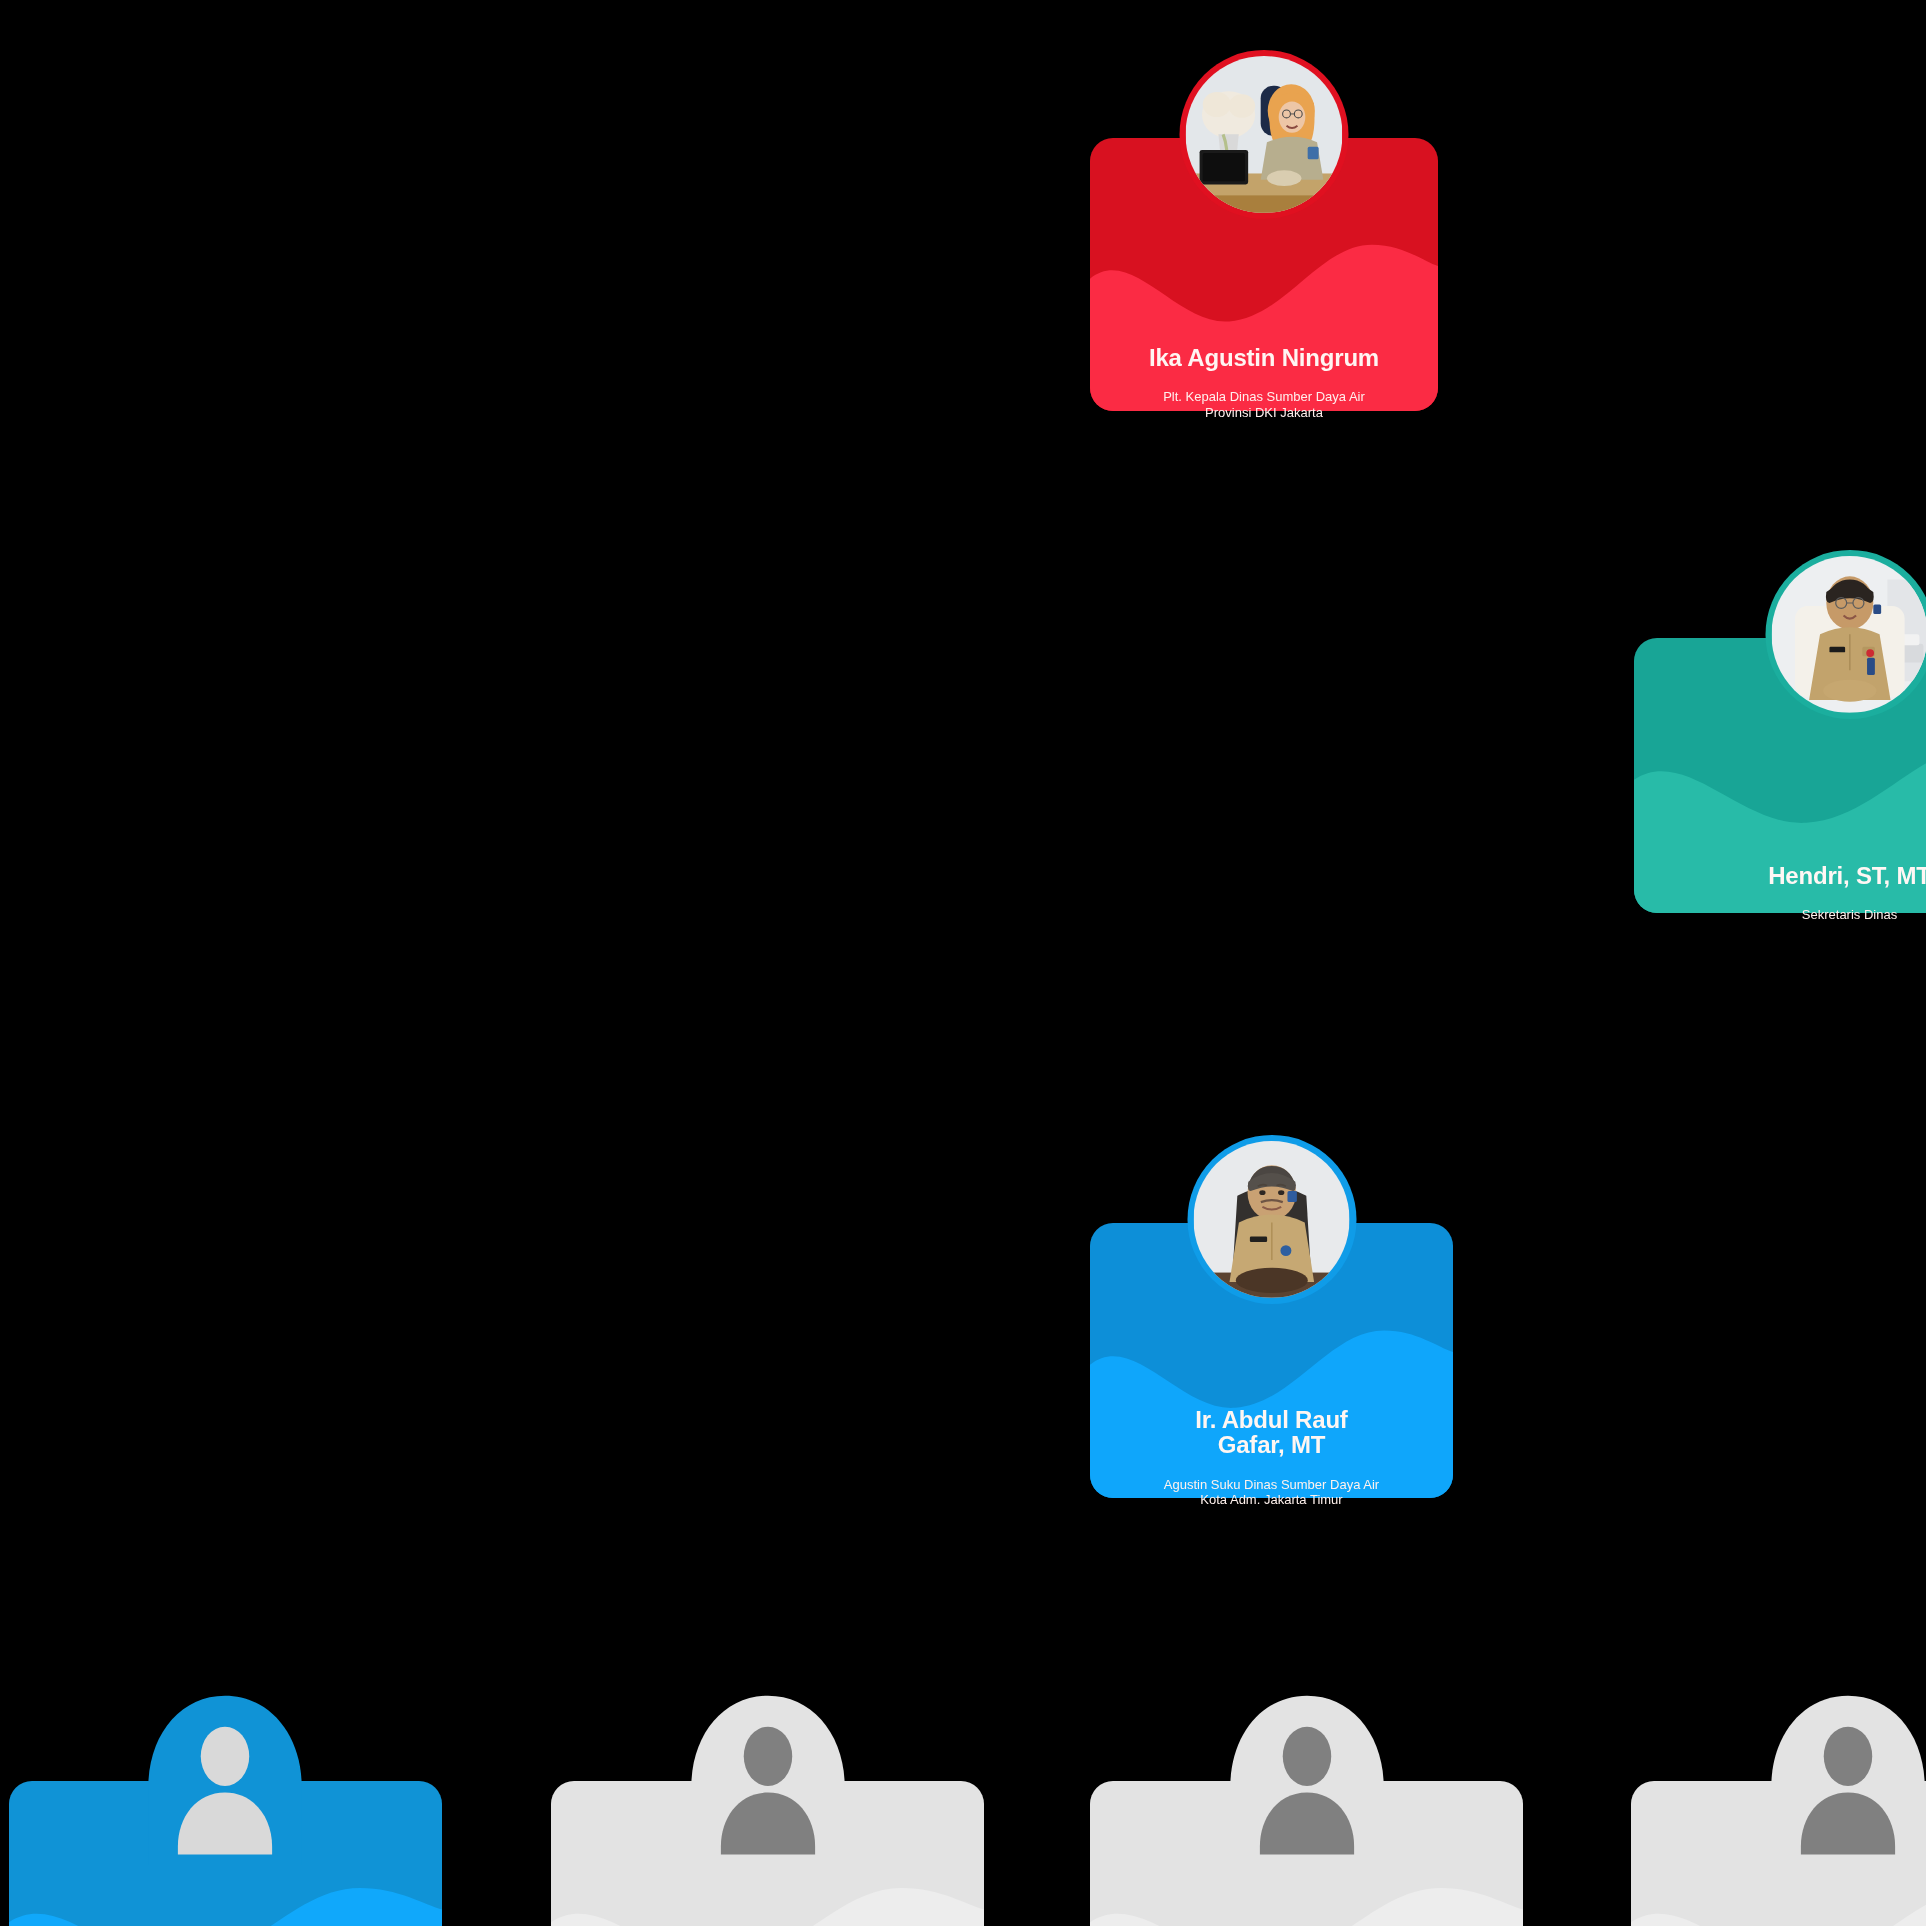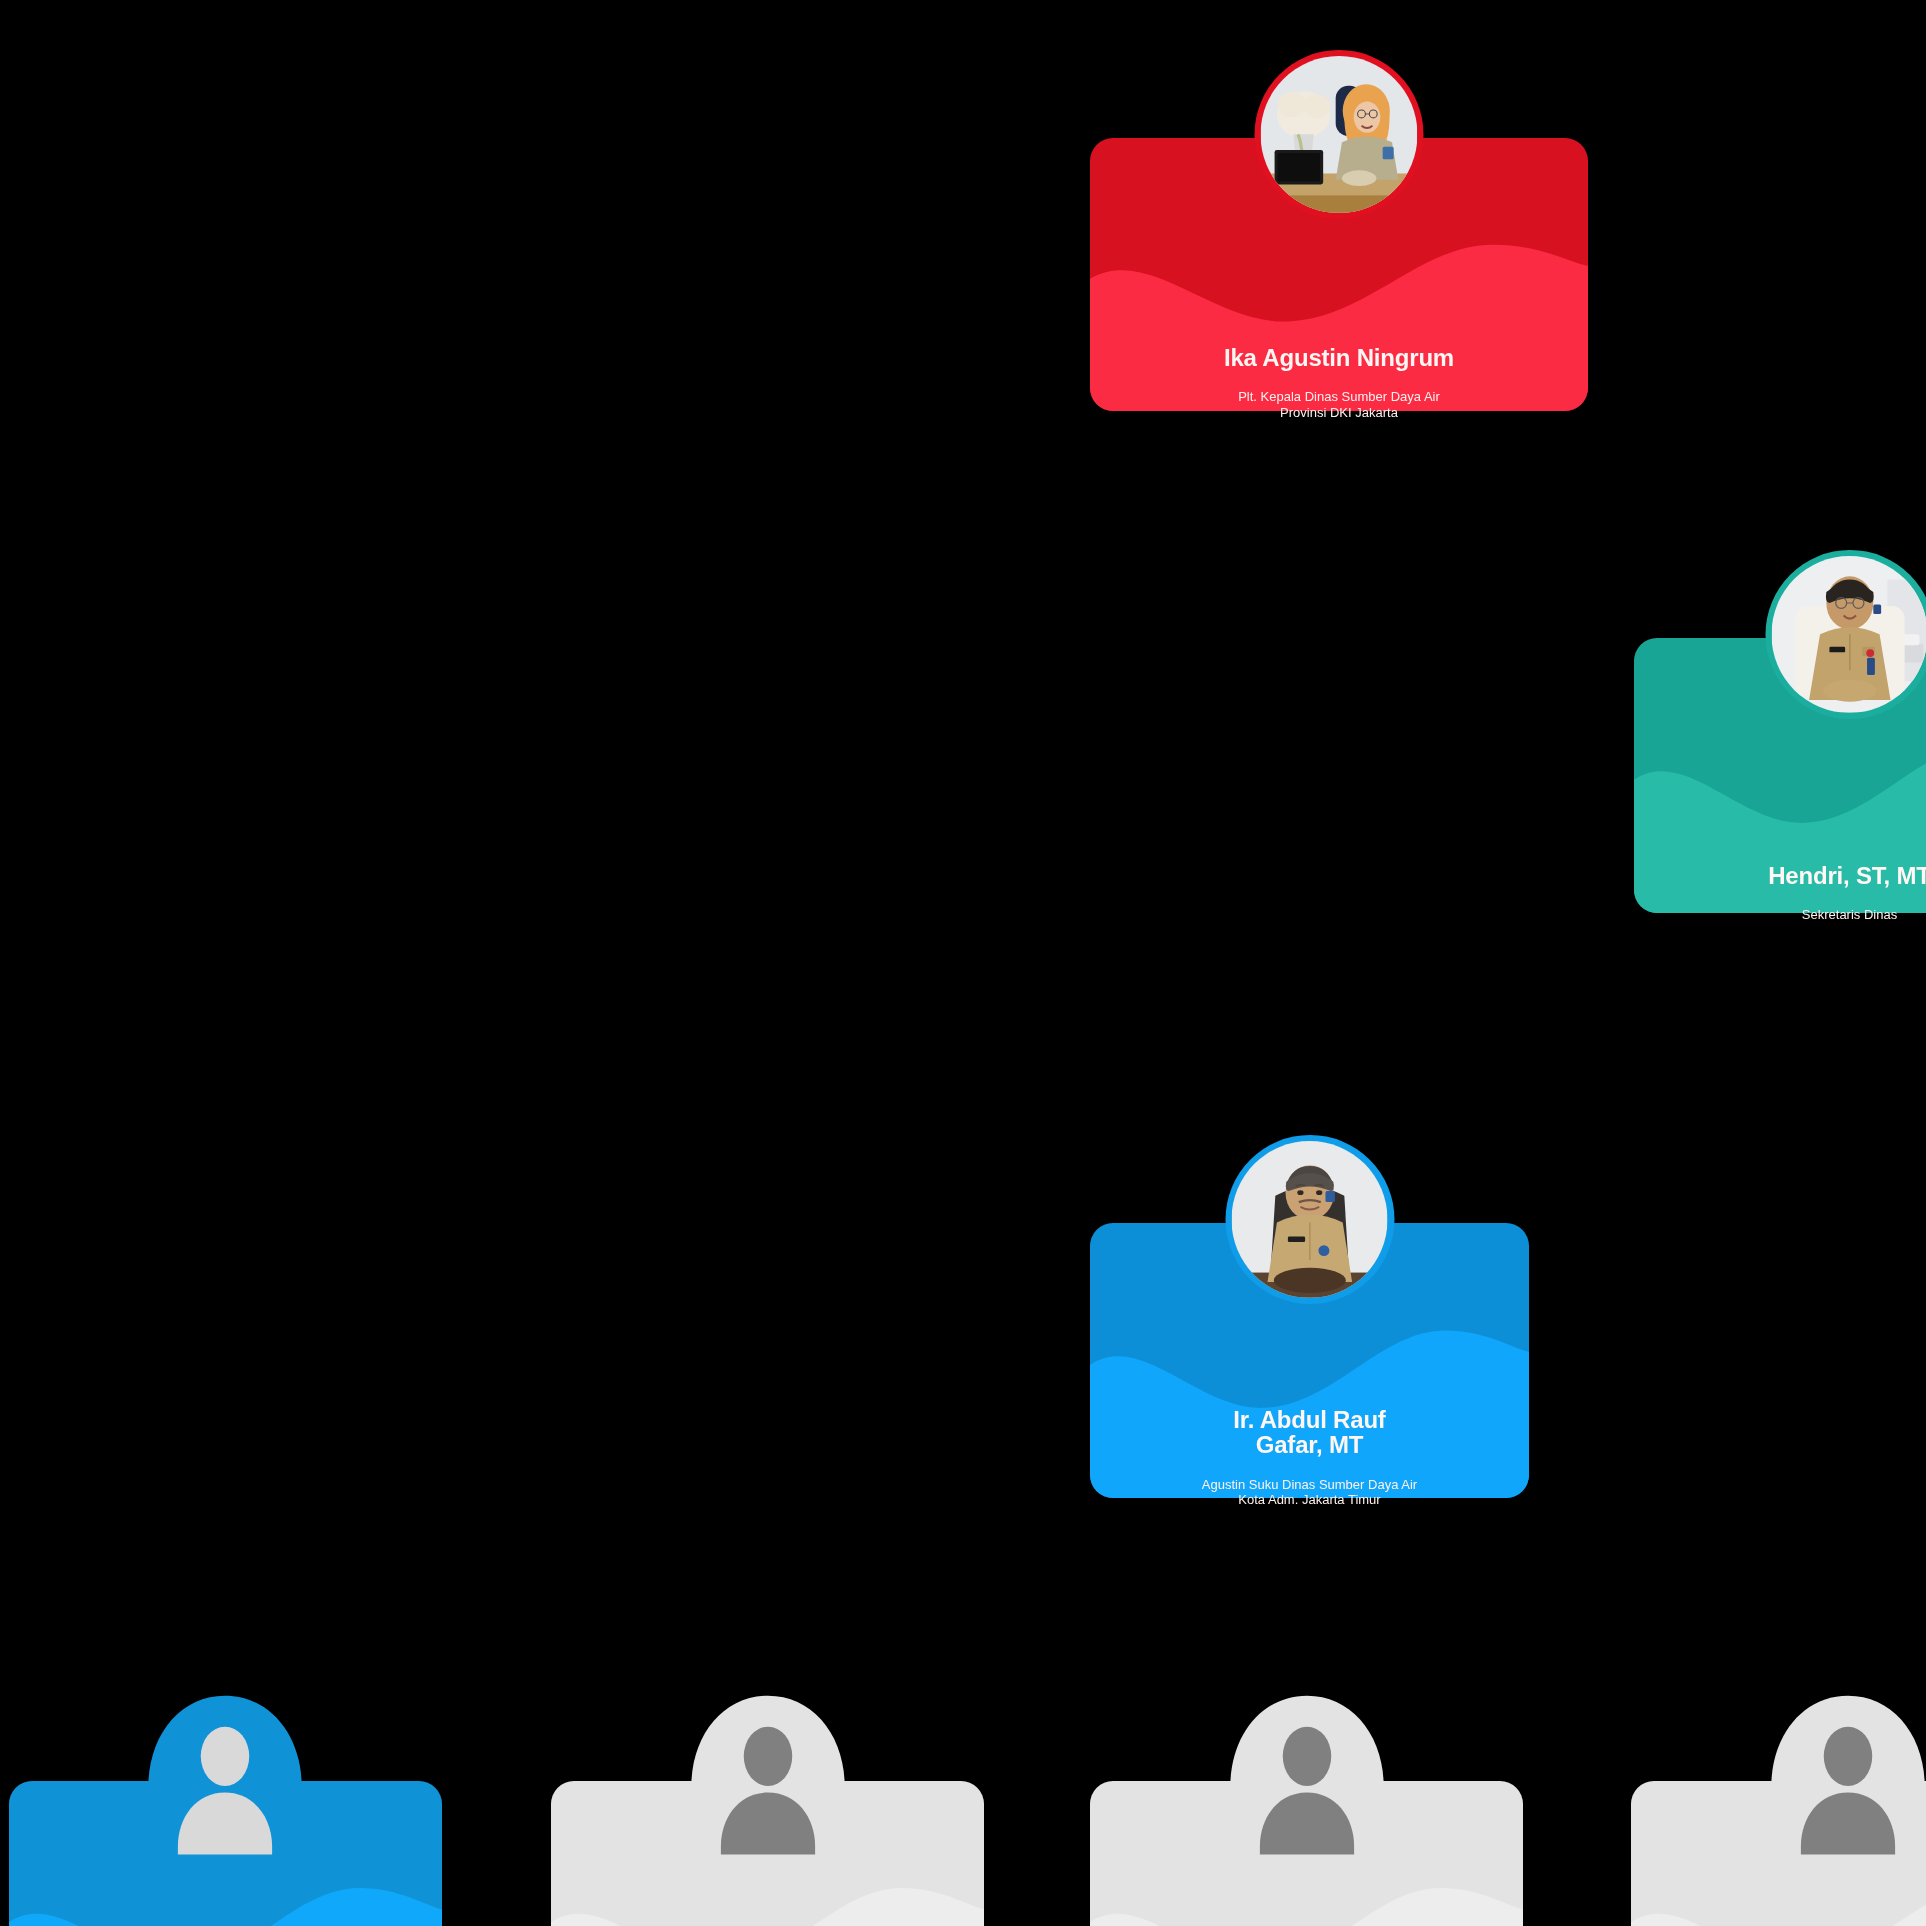--- a/index.html
+++ b/index.html
@@ -78,21 +78,21 @@
   .person-role {
     line-height:1.2;
     white-space:pre-line;
     margin-top:19px;
   }
 </style>
 </head>
 <body>
 
 <div id="stage">
-    <div class="card" style="left: 1090px; top: 138px; width: 498px; height: 273px;">
+    <div class="card" style="left: 1090px; top: 138px; width: 348px; height: 273px;">
       <div class="card-body">
         <svg class="wave-svg" viewBox="0 0 1000 640" preserveAspectRatio="none">
     <rect width="1000" height="640" fill="#D81120"></rect>
     <path d="M0 330 C 120 250, 250 440, 400 430 C 560 420, 660 250, 810 250
              C 900 250, 960 290, 1000 300 L1000 640 L0 640 Z" fill="#FB2B44"></path>
   </svg>
       </div>
       <div class="avatar-wrap" style="width: 169px; height: 169px; top: -88px; background: rgb(224, 16, 32); padding: 6.2px;">
         <div class="avatar-photo" style="inset: 6.2px;">
           <svg viewBox="0 0 200 200" preserveAspectRatio="xMidYMid slice">
@@ -159,21 +159,21 @@
       <rect x="130" y="62" width="10" height="12" rx="2" fill="#2A4C86"></rect>
       <ellipse cx="100" cy="172" rx="34" ry="14" fill="#C6A770"></ellipse>
     </svg>
         </div>
       </div>
       <div class="text-block" style="top: 225px;">
         <div class="person-name" style="font-size: 24px; color: rgb(255, 247, 244);">Hendri, ST, MT</div>
         <div class="person-role" style="font-size: 13px; color: rgb(255, 242, 239);">Sekretaris Dinas</div>
       </div>
     </div>
-    <div class="card" style="left: 1090px; top: 1223px; width: 439px; height: 275px;">
+    <div class="card" style="left: 1090px; top: 1223px; width: 363px; height: 275px;">
       <div class="card-body">
         <svg class="wave-svg" viewBox="0 0 1000 640" preserveAspectRatio="none">
     <rect width="1000" height="640" fill="#0D8FD8"></rect>
     <path d="M0 330 C 120 250, 250 440, 400 430 C 560 420, 660 250, 810 250
              C 900 250, 960 290, 1000 300 L1000 640 L0 640 Z" fill="#0FA6FB"></path>
   </svg>
       </div>
       <div class="avatar-wrap" style="width: 169px; height: 169px; top: -88px; background: rgb(15, 156, 232); padding: 6.2px;">
         <div class="avatar-photo" style="inset: 6.2px;">
           <svg viewBox="0 0 200 200" preserveAspectRatio="xMidYMid slice">

